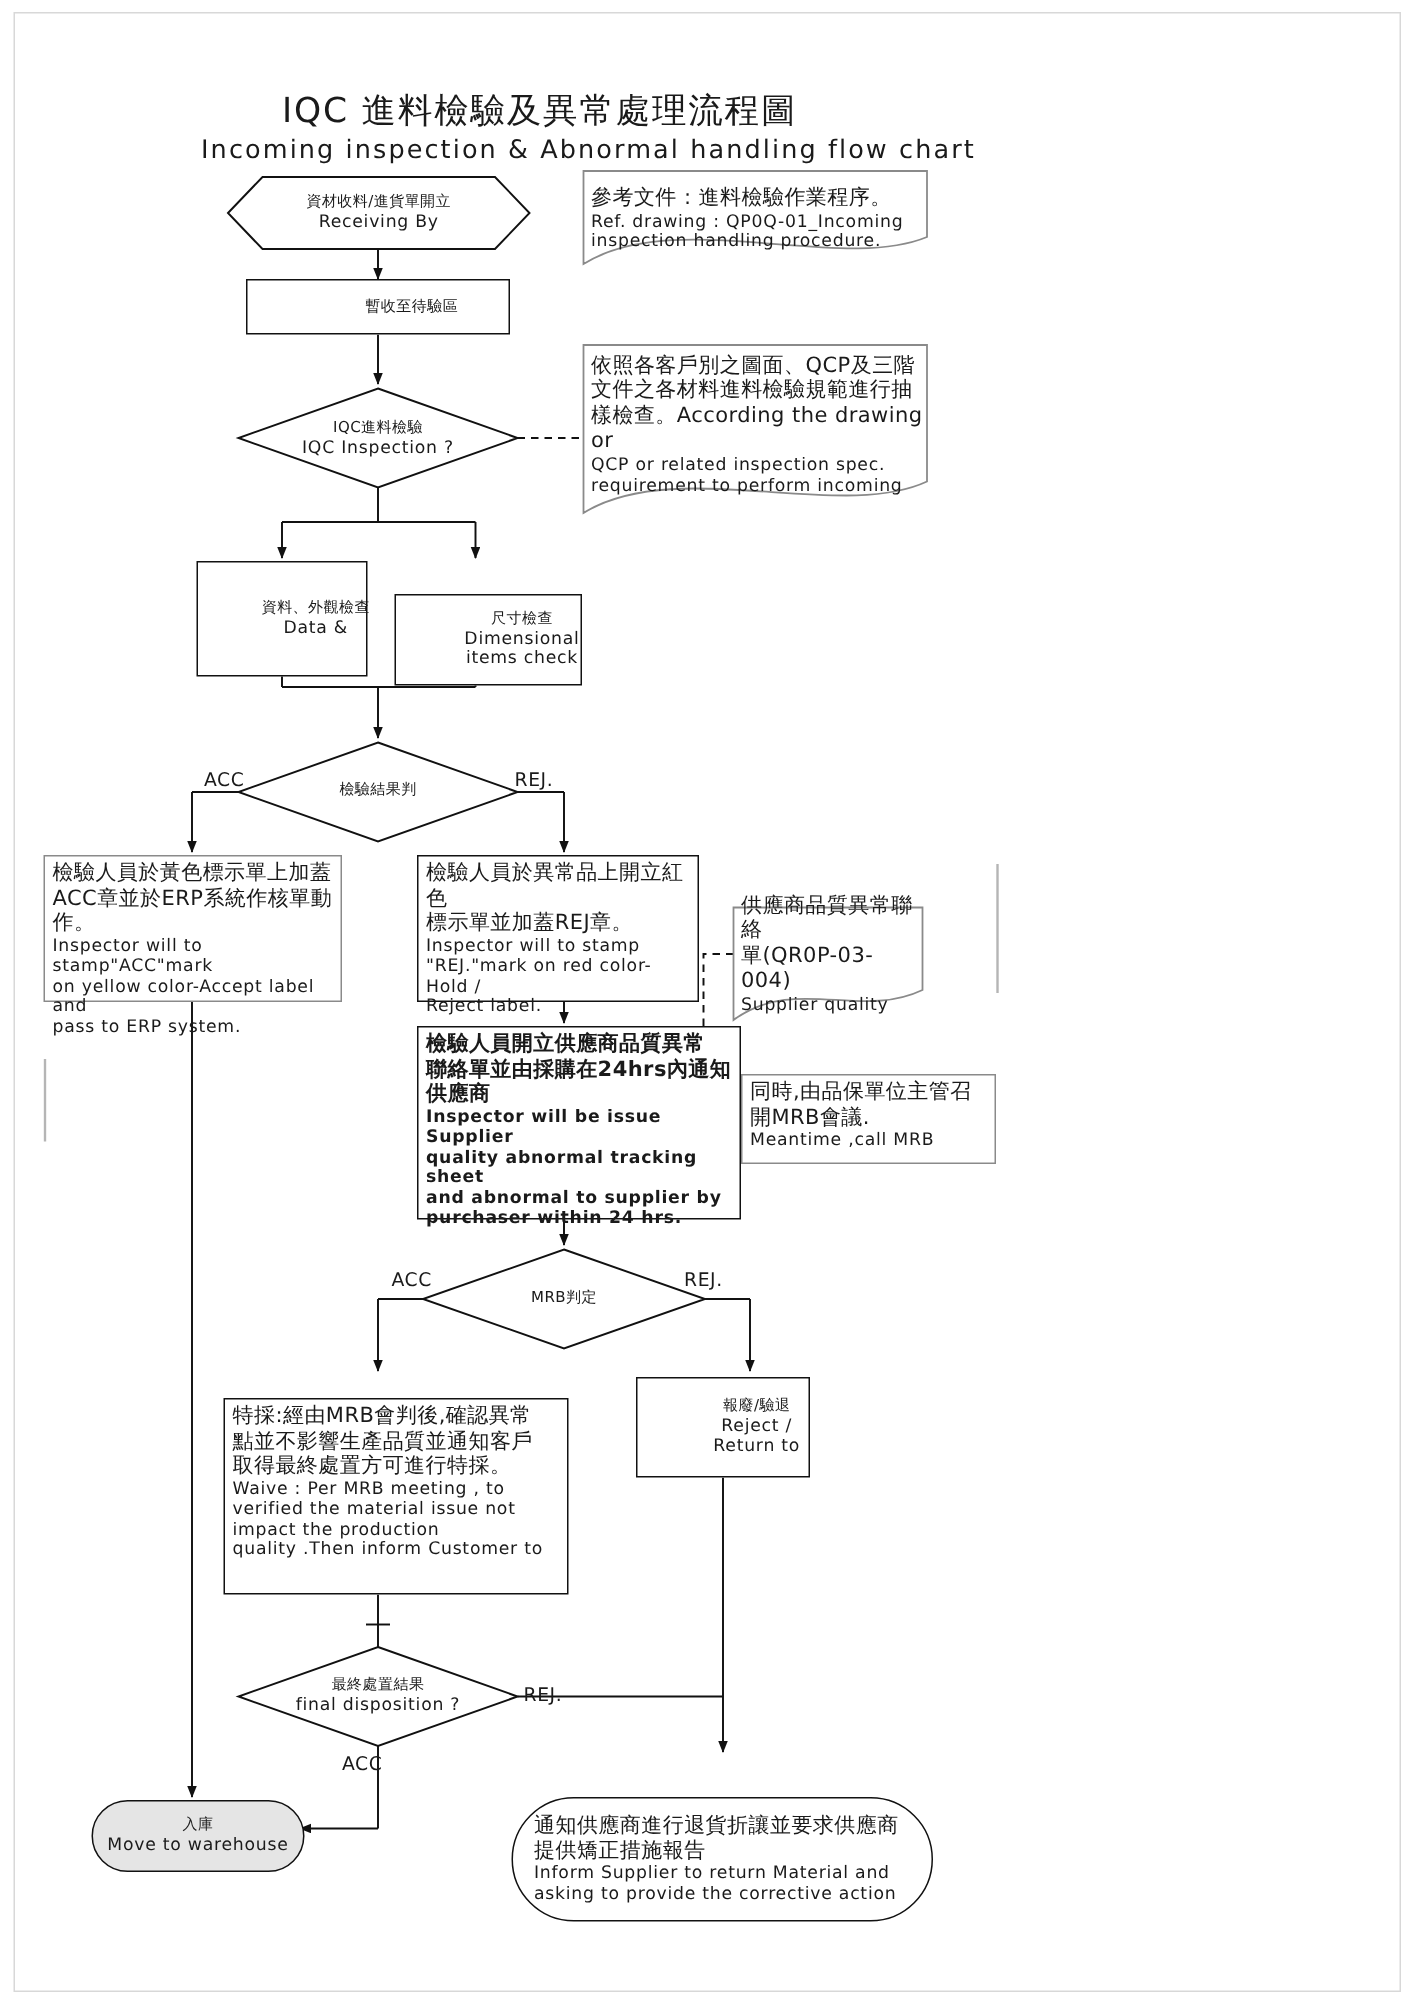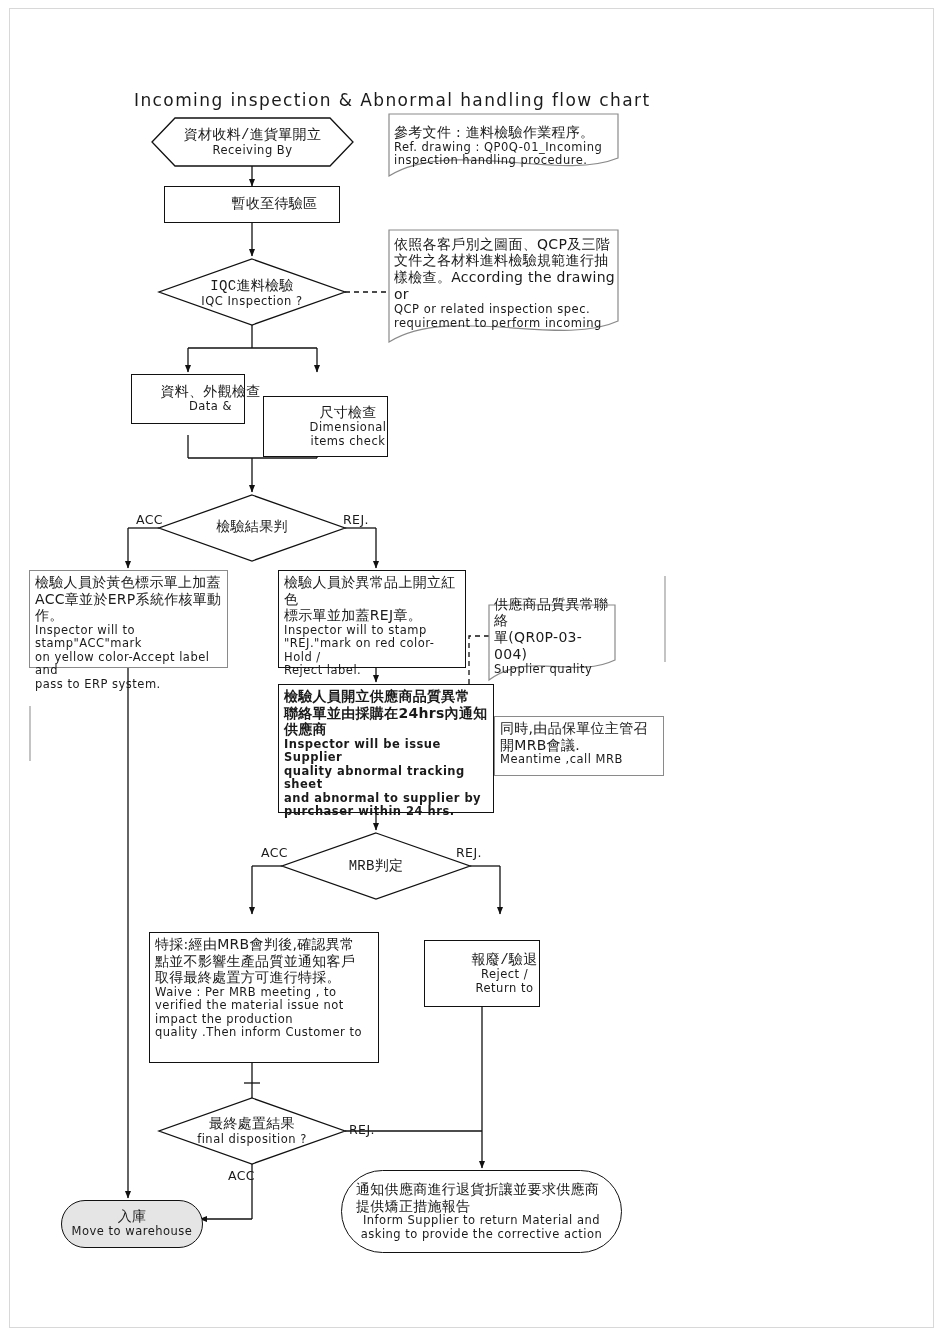--- a/index.html
+++ b/index.html
@@ -30,21 +30,21 @@
   .node{
     position:absolute;
     box-sizing:border-box;
     display:flex;
     flex-direction:column;
     align-items:center;
     justify-content:center;
     text-align:center;
     line-height:1.18;
   }
-  .zh{ font-size:14px; letter-spacing:.3px; white-space:nowrap;font-family:Liberation Mono, monospace; }
+  .zh{ font-size:10px; letter-spacing:.3px; white-space:nowrap; }
   .zh-wrap{ font-size:14px; letter-spacing:.3px; }
   .en-sm{ font-size:11.5px; letter-spacing:.5px; }
 
   
   .rect{
     border:1px solid #111;
     background:#fff;
     padding-left:45px;
   }
   
@@ -61,24 +61,25 @@
   
   .stadium{
     border:1px solid #111;
     border-radius:40px;
     background:#e5e5e5;
   }
   .stadium-wide{
     border:1px solid #111;
     border-radius:42px;
     background:#fff;
-    align-items:center;
+    align-items:flex-start;
     justify-content:center;
     text-align:left;
     padding:6px 14px;
+    margin-top:28px;
   }
   .stadium-wide .zh-wrap,.stadium-wide .en{ display:block; width:100%; }
 
   
   .overlay{
     position:absolute;
     box-sizing:border-box;
     display:flex;
     flex-direction:column;
     align-items:center;
@@ -200,37 +201,38 @@
       <line x1="30" y1="706" x2="30" y2="761"></line>
     </g>
 
     <g fill="#fff" stroke="#8a8a8a" stroke-width="1.2">
       <path d="M389,114 L618,114 L618,158 C560,182 450,138 389,176 Z"></path>
       <path d="M389,230 L618,230 L618,321 C560,348 450,304 389,342 Z"></path>
       <path d="M489,605 L615,605 L615,660 C573,680 530,650 489,680 Z"></path>
     </g>
   </svg>
 
+  <div id="title-zh">IQC 進料檢驗及異常處理流程圖</div>
   <div id="title-en">Incoming  inspection &amp;   Abnormal   handling   flow   chart</div>
 
   <div class="overlay" style="left:160px;top:118px;width:185px;height:48px;">
     <span class="zh">資材收料/進貨單開立</span>
     <span class="en-sm">Receiving By</span>
   </div>
 
   <div class="node rect" style="left:164px;top:186px;width:176px;height:37px;">
     <span class="zh">暫收至待驗區</span>
   </div>
 
   <div class="overlay" style="left:172px;top:270px;width:160px;height:46px;">
     <span class="zh">IQC進料檢驗</span>
     <span class="en-sm">IQC Inspection ?</span>
   </div>
 
-  <div class="node rect" style="left:131px;top:374px;width:114px;height:50px;">
+  <div class="node rect" style="left:131px;top:374px;width:114px;height:77px;">
     <span class="zh">資料、外觀檢查</span>
     <span class="en-sm">Data &amp;</span>
   </div>
 
   <div class="node rect" style="left:263px;top:396px;width:125px;height:61px;align-items:center;">
     <span class="zh">尺寸檢查</span>
     <span class="en-sm">Dimensional</span>
     <span class="en-sm">items check</span>
   </div>
 
@@ -275,21 +277,21 @@
   <div class="node note" style="left:137px;top:932px;width:230px;height:131px;border-color:#111;margin-left:12px;">
     <span class="zh-wrap">特採:經由MRB會判後,確認異常</span>
     <span class="zh-wrap">點並不影響生產品質並通知客戶</span>
     <span class="zh-wrap">取得最終處置方可進行特採。</span>
     <span class="en-sm">Waive : Per MRB meeting , to</span>
     <span class="en-sm">verified the material issue not</span>
     <span class="en-sm">impact the production</span>
     <span class="en-sm">quality .Then inform Customer to</span>
   </div>
 
-  <div class="node rect" style="left:424px;top:918px;width:116px;height:67px;margin-top:22px;">
+  <div class="node rect" style="left:424px;top:918px;width:116px;height:67px;">
     <span class="zh">報廢/驗退</span>
     <span class="en-sm">Reject /</span>
     <span class="en-sm">Return to</span>
   </div>
 
   <div class="overlay" style="left:186px;top:1108px;width:132px;height:46px;">
     <span class="zh">最終處置結果</span>
     <span class="en-sm">final disposition ?</span>
   </div>
   <div class="edge-label" style="left:349px;top:1122px;">REJ.</div>

